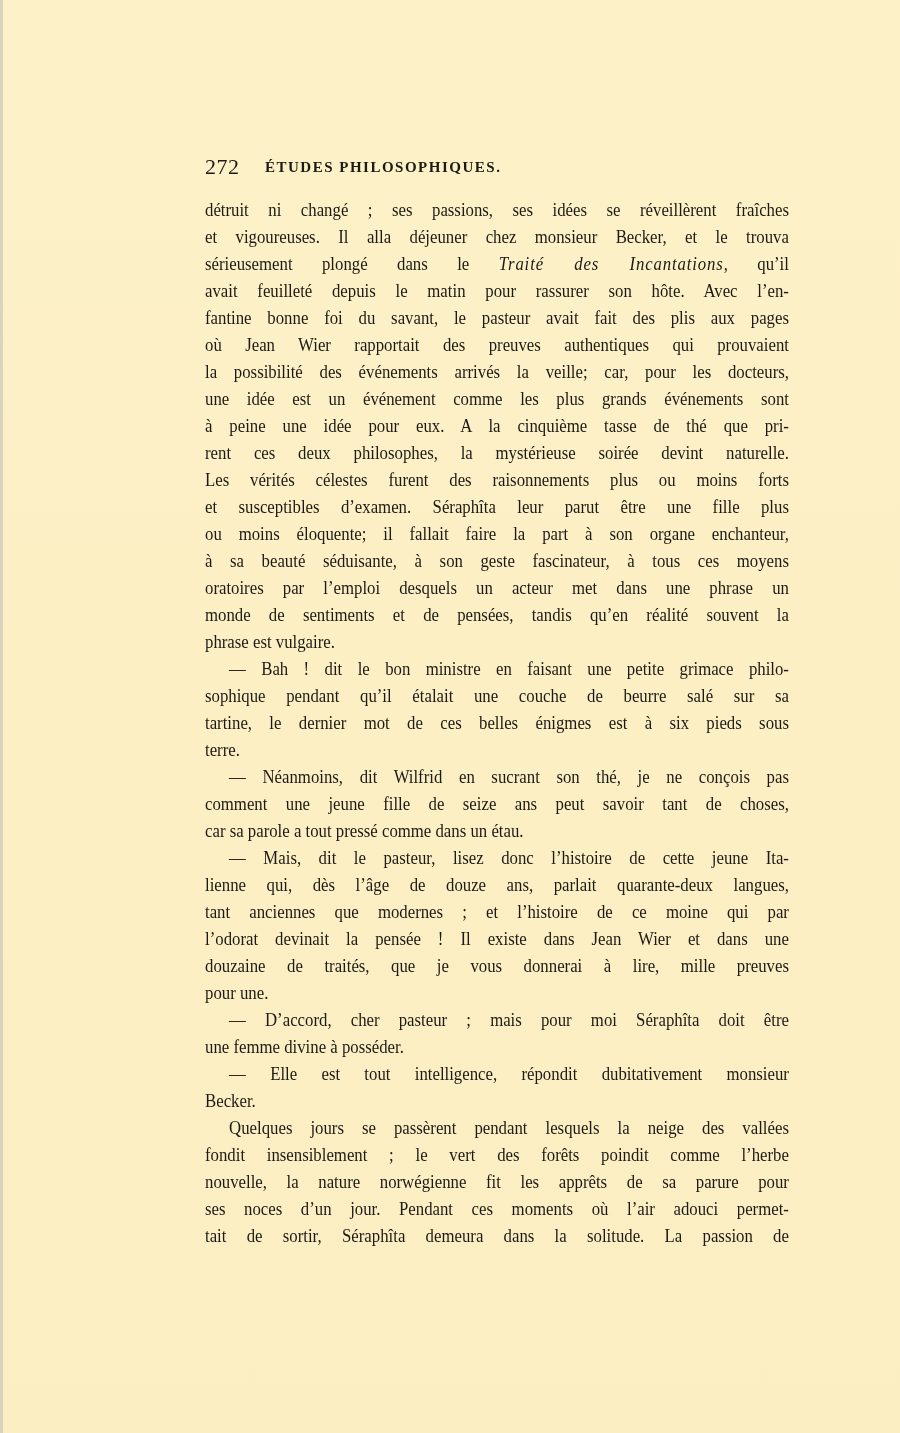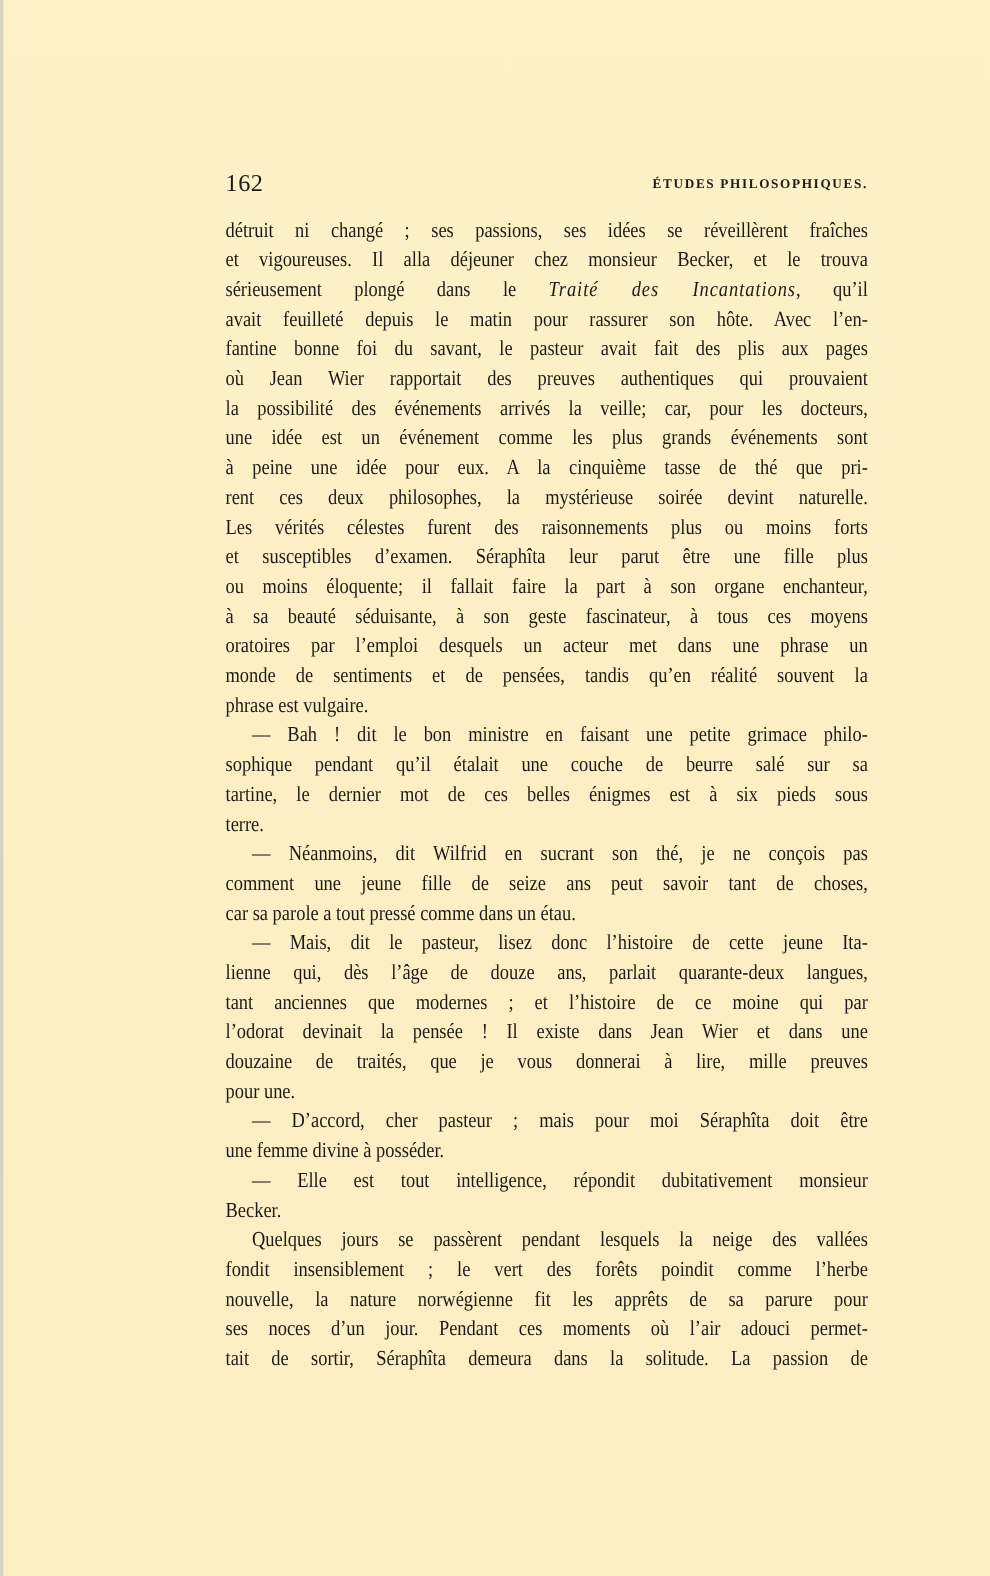--- a/index.html
+++ b/index.html
@@ -37,22 +37,22 @@
       font-size: 22px;
       line-height: 30px;
       font-weight: normal;
       letter-spacing: 0.5px;
     }
     .running-title {
       position: absolute;
       left: 0;
       right: 0;
       top: 0;
-      text-align: right;
-      font-size: 12px;
+      text-align: left;
+      font-size: 15px;
       line-height: 30px;
       font-weight: bold;
       letter-spacing: 1.5px;
       padding-left: 60px;
       box-sizing: border-box;
     }
     .body-text {
       position: absolute;
       left: 202px;
       top: 196px;
@@ -80,21 +80,21 @@
     .italic {
       font-style: italic;
       letter-spacing: 1px;
     }
   </style>
 </head>
 <body>
 
 <div class="page">
   <div class="header">
-    <span class="page-number">162</span>
+    <span class="page-number">272</span>
     <span class="running-title">ÉTUDES PHILOSOPHIQUES.</span>
   </div>
   <div class="body-text" id="body-text">
       <span class="line">détruit ni changé ; ses passions, ses idées se réveillèrent fraîches</span>
       <span class="line">et vigoureuses. Il alla déjeuner chez monsieur Becker, et le trouva</span>
       <span class="line"><span>sérieusement plongé dans le </span><span class="italic">Traité des Incantations</span><span>, qu’il</span></span>
       <span class="line">avait feuilleté depuis le matin pour rassurer son hôte. Avec l’en-</span>
       <span class="line">fantine bonne foi du savant, le pasteur avait fait des plis aux pages</span>
       <span class="line">où Jean Wier rapportait des preuves authentiques qui prouvaient</span>
       <span class="line">la possibilité des événements arrivés la veille; car, pour les docteurs,</span>

